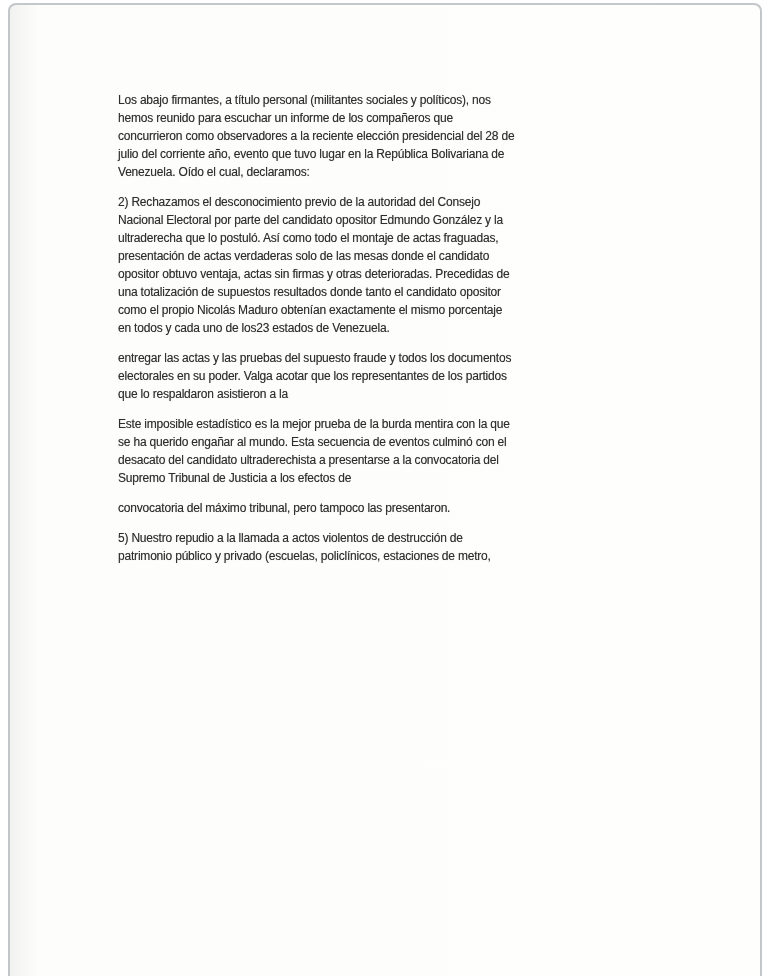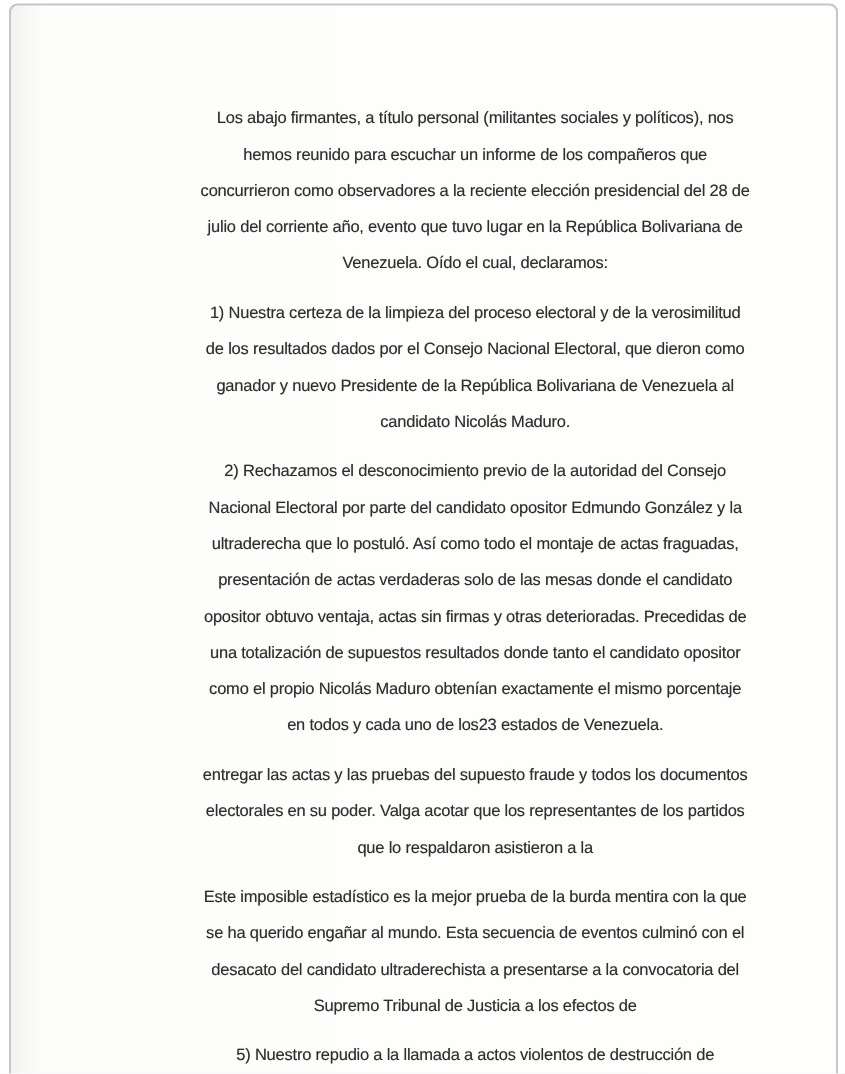--- a/index.html
+++ b/index.html
@@ -36,56 +36,52 @@
     color: #2e2e2e;
   }
   .doc-title {
     font-size: 16.5px;
     font-weight: bold;
     letter-spacing: 0.2px;
     margin: 0 0 22px 2px;
     text-shadow: 0 0 0.7px rgba(40,40,40,0.5);
   }
   .para {
-    font-size: 15px;
-    line-height: 33px;
+    font-size: 12px;
+    line-height: 18px;
     letter-spacing: -0.2px;
     margin: 0 0 12px 0;
     white-space: pre-line;
     text-shadow: 0 0 0.7px rgba(40,40,40,0.45);
-    text-align: center;
   }
 </style>
 </head>
 <body>
 
 <div class="viewport">
   <div class="page-frame">
     <div class="page-content">
       <p class="para">Los abajo firmantes, a título personal (militantes sociales y políticos), nos
 hemos reunido para escuchar un informe de los compañeros que
 concurrieron como observadores a la reciente elección presidencial del 28 de
 julio del corriente año, evento que tuvo lugar en la República Bolivariana de
 Venezuela. Oído el cual, declaramos:</p>
-      <p class="para">1) Nuestra certeza de la limpieza del proceso electoral y de la verosimilitud
-de los resultados dados por el Consejo Nacional Electoral, que dieron como
-ganador y nuevo Presidente de la República Bolivariana de Venezuela al
-candidato Nicolás Maduro.</p>
       <p class="para">2) Rechazamos el desconocimiento previo de la autoridad del Consejo
 Nacional Electoral por parte del candidato opositor Edmundo González y la
 ultraderecha que lo postuló. Así como todo el montaje de actas fraguadas,
 presentación de actas verdaderas solo de las mesas donde el candidato
 opositor obtuvo ventaja, actas sin firmas y otras deterioradas. Precedidas de
 una totalización de supuestos resultados donde tanto el candidato opositor
 como el propio Nicolás Maduro obtenían exactamente el mismo porcentaje
 en todos y cada uno de los23 estados de Venezuela.</p>
       <p class="para">entregar las actas y las pruebas del supuesto fraude y todos los documentos
 electorales en su poder. Valga acotar que los representantes de los partidos
 que lo respaldaron asistieron a la</p>
       <p class="para">Este imposible estadístico es la mejor prueba de la burda mentira con la que
 se ha querido engañar al mundo. Esta secuencia de eventos culminó con el
 desacato del candidato ultraderechista a presentarse a la convocatoria del
 Supremo Tribunal de Justicia a los efectos de</p>
+      <p class="para">convocatoria del máximo tribunal, pero tampoco las presentaron.</p>
       <p class="para">5) Nuestro repudio a la llamada a actos violentos de destrucción de
 patrimonio público y privado (escuelas, policlínicos, estaciones de metro,</p>
     </div>
   </div>
 </div>
 
 </body></html>

